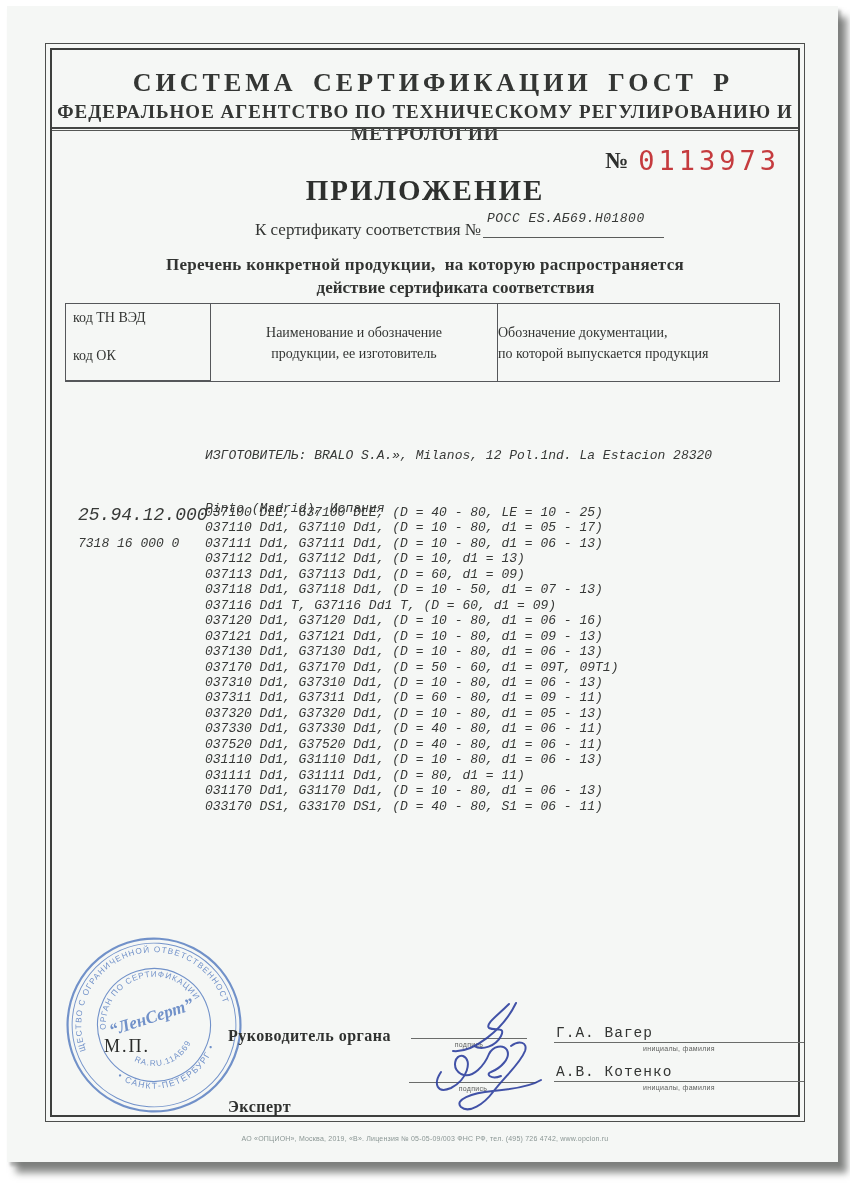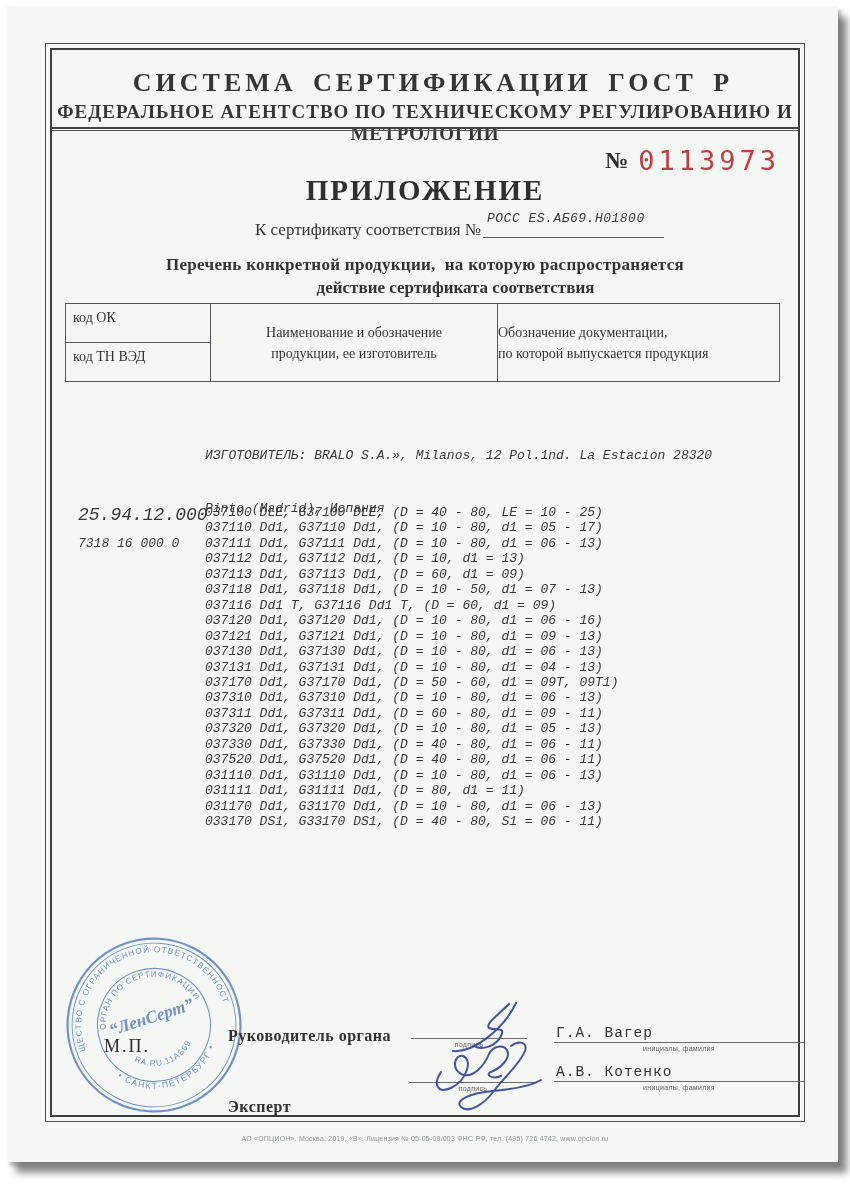--- a/index.html
+++ b/index.html
@@ -107,22 +107,22 @@
 
   <div class="abs center t-app">ПРИЛОЖЕНИЕ</div>
   <div class="abs cert-value mono">РОСС ES.АБ69.Н01800</div>
   <div class="abs cert-line"></div>
 
   <div class="abs center t-sub1">Перечень конкретной продукции,  на которую распространяется</div>
   <div class="abs center t-sub2">действие сертификата соответствия</div>
 
   <div class="abs tbl">
     <div class="c1">
+      <div class="cell">код ТН ВЭД</div>
       <div class="cell top">код ОК</div>
-      <div class="cell">код ТН ВЭД</div>
     </div>
     <div class="c2">
       <div>Наименование и обозначение</div>
       <div>продукции, ее изготовитель</div>
     </div>
     <div class="c3">
       <div>Обозначение документации,</div>
       <div>по которой выпускается продукция</div>
     </div>
   </div>
@@ -139,21 +139,20 @@
     <div class="row">037100 DLE, G37100 DLE, (D = 40 - 80, LE = 10 - 25)</div>
     <div class="row">037110 Dd1, G37110 Dd1, (D = 10 - 80, d1 = 05 - 17)</div>
     <div class="row">037111 Dd1, G37111 Dd1, (D = 10 - 80, d1 = 06 - 13)</div>
     <div class="row">037112 Dd1, G37112 Dd1, (D = 10, d1 = 13)</div>
     <div class="row">037113 Dd1, G37113 Dd1, (D = 60, d1 = 09)</div>
     <div class="row">037118 Dd1, G37118 Dd1, (D = 10 - 50, d1 = 07 - 13)</div>
     <div class="row">037116 Dd1 T, G37116 Dd1 T, (D = 60, d1 = 09)</div>
     <div class="row">037120 Dd1, G37120 Dd1, (D = 10 - 80, d1 = 06 - 16)</div>
     <div class="row">037121 Dd1, G37121 Dd1, (D = 10 - 80, d1 = 09 - 13)</div>
     <div class="row">037130 Dd1, G37130 Dd1, (D = 10 - 80, d1 = 06 - 13)</div>
-    <div class="row">037131 Dd1, G37131 Dd1, (D = 10 - 80, d1 = 04 - 13)</div>
     <div class="row">037170 Dd1, G37170 Dd1, (D = 50 - 60, d1 = 09T, 09T1)</div>
     <div class="row">037310 Dd1, G37310 Dd1, (D = 10 - 80, d1 = 06 - 13)</div>
     <div class="row">037311 Dd1, G37311 Dd1, (D = 60 - 80, d1 = 09 - 11)</div>
     <div class="row">037320 Dd1, G37320 Dd1, (D = 10 - 80, d1 = 05 - 13)</div>
     <div class="row">037330 Dd1, G37330 Dd1, (D = 40 - 80, d1 = 06 - 11)</div>
     <div class="row">037520 Dd1, G37520 Dd1, (D = 40 - 80, d1 = 06 - 11)</div>
     <div class="row">031110 Dd1, G31110 Dd1, (D = 10 - 80, d1 = 06 - 13)</div>
     <div class="row">031111 Dd1, G31111 Dd1, (D = 80, d1 = 11)</div>
     <div class="row">031170 Dd1, G31170 Dd1, (D = 10 - 80, d1 = 06 - 13)</div>
     <div class="row">033170 DS1, G33170 DS1, (D = 40 - 80, S1 = 06 - 11)</div>

